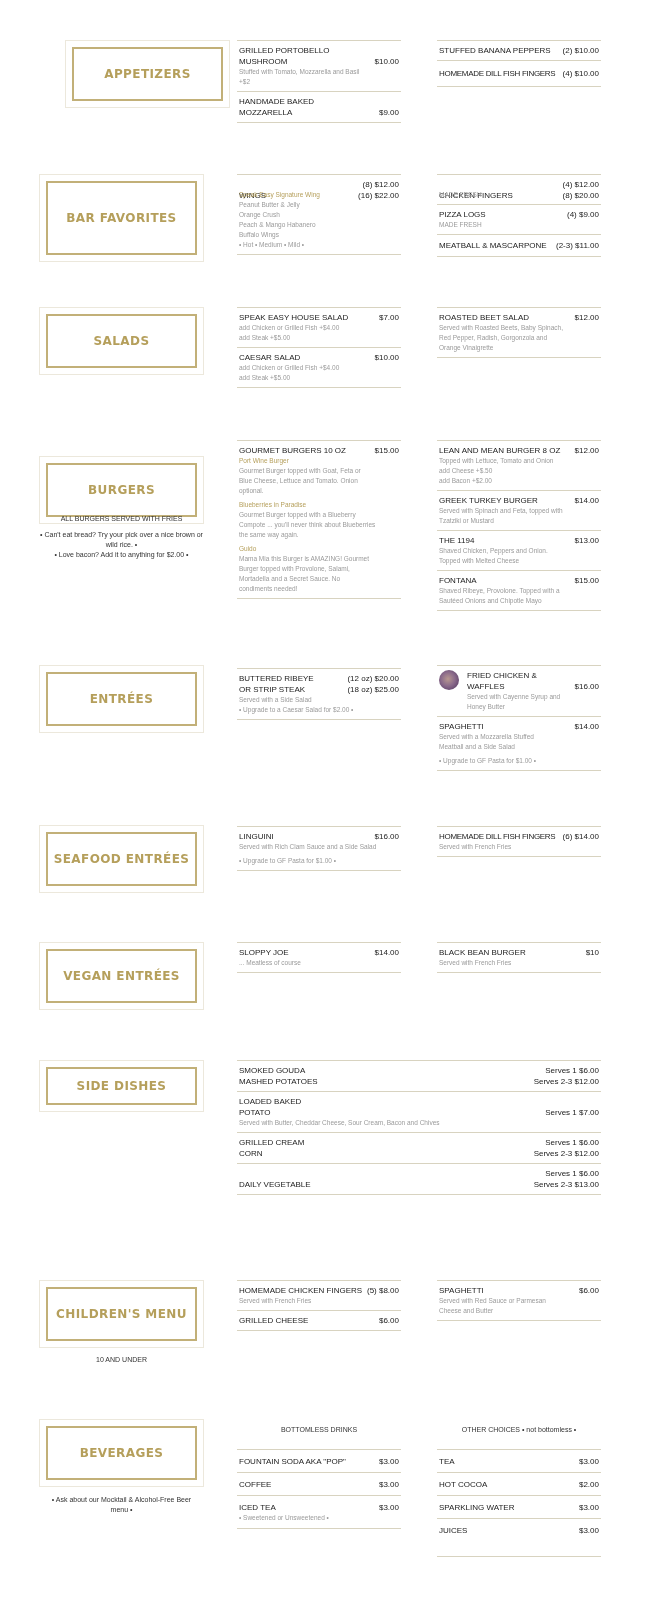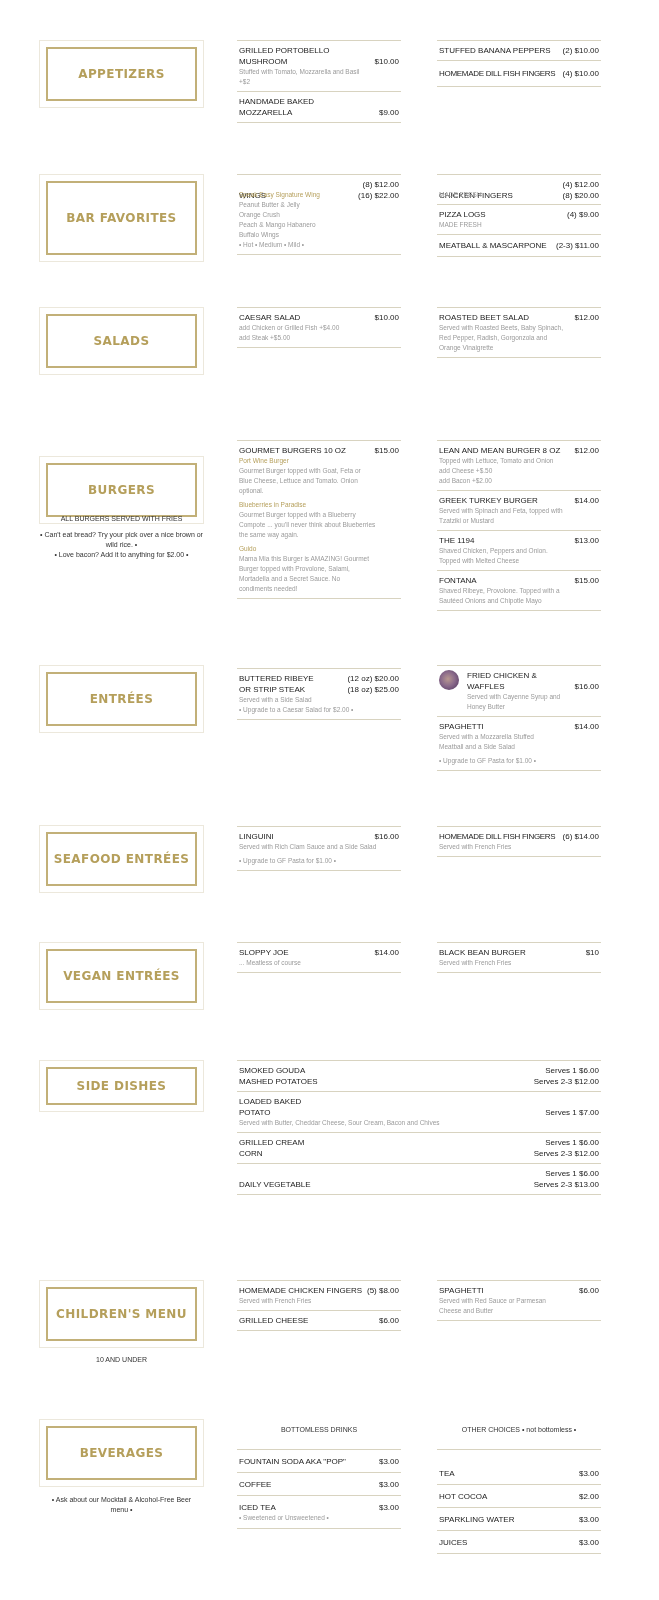--- a/index.html
+++ b/index.html
@@ -24,21 +24,21 @@
   .col-head { position: absolute; width: 164px; text-align: center; font-size: 7px; color: #333; }
   .thumb { width: 20px; height: 20px; border-radius: 50%; background: radial-gradient(circle at 45% 45%, #b89890 0%, #8a6a8a 45%, #4a2f5a 100%); flex-shrink: 0; margin-right: 8px; }
   .with-thumb { display: flex; }
   .with-thumb .body { flex: 1; }
   .pricecol { display: flex; flex-direction: column; align-items: flex-end; }
 </style>
 </head>
 <body>
 
 <div class="section" style="top:0;">
-  <div class="cat-box" style="top:40px;height:68px;">
+  <div class="cat-box" style="top:40px;height:68px;margin-left:26px;">
     <div class="cat-inner">
         <span class="cat-title">APPETIZERS</span>
       </div>
   </div>
   <div class="col" style="left:237px;top:40px;">
     <div class="item">
       <div class="row">
           <span class="name" style="max-width:110px;">GRILLED PORTOBELLO MUSHROOM</span>
           <span class="price">$10.00</span>
         </div>
@@ -117,20 +117,28 @@
   </div>
 </div>
 
 <div class="section" style="top:0;">
   <div class="cat-box" style="top:307px;height:68px;">
     <div class="cat-inner">
         <span class="cat-title">SALADS</span>
       </div>
   </div>
   <div class="col" style="left:237px;top:307px;">
+    <div class="item">
+      <div class="row">
+          <span class="name">SPEAK EASY HOUSE SALAD</span>
+          <span class="price">$7.00</span>
+        </div>
+      <div class="desc">add Chicken or Grilled Fish +$4.00</div>
+      <div class="desc">add Steak +$5.00</div>
+    </div>
     <div class="item">
       <div class="row">
           <span class="name">CAESAR SALAD</span>
           <span class="price">$10.00</span>
         </div>
       <div class="desc">add Chicken or Grilled Fish +$4.00</div>
       <div class="desc">add Steak +$5.00</div>
     </div>
   </div>
   <div class="col" style="left:437px;top:307px;">
@@ -410,38 +418,38 @@
       </div>
     <div class="item" style="padding-top:6px;padding-bottom:5px;">
         <div class="row">
           <span class="name">ICED TEA</span>
           <span class="price">$3.00</span>
         </div>
       <div class="desc">• Sweetened or Unsweetened •</div>
       </div>
   </div>
   <div class="col" style="left:437px;top:1449px;">
-    <div class="item" style="padding-top:18px;padding-bottom:5px;">
+    <div class="item" style="padding-top:6px;padding-bottom:5px;">
         <div class="row">
           <span class="name">TEA</span>
           <span class="price">$3.00</span>
         </div>
       </div>
     <div class="item" style="padding-top:6px;padding-bottom:5px;">
         <div class="row">
           <span class="name">HOT COCOA</span>
           <span class="price">$2.00</span>
         </div>
       </div>
     <div class="item" style="padding-top:6px;padding-bottom:5px;">
         <div class="row">
           <span class="name">SPARKLING WATER</span>
           <span class="price">$3.00</span>
         </div>
       </div>
-    <div class="item" style="padding-top:6px;padding-bottom:5px;">
+    <div class="item" style="padding-top:6px;padding-bottom:20px;">
         <div class="row">
           <span class="name">JUICES</span>
           <span class="price">$3.00</span>
         </div>
       </div>
   </div>
 </div>
 
 </body></html>

